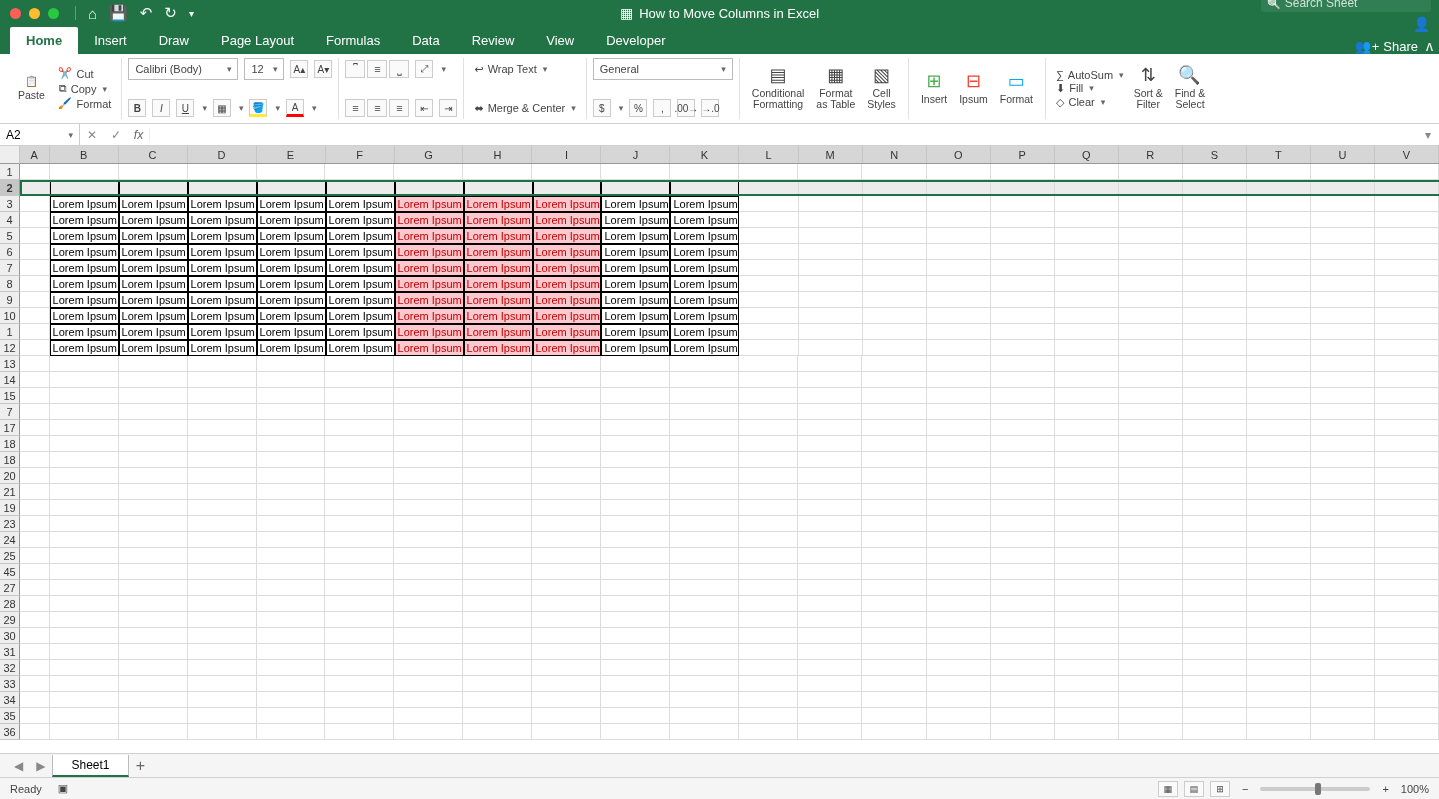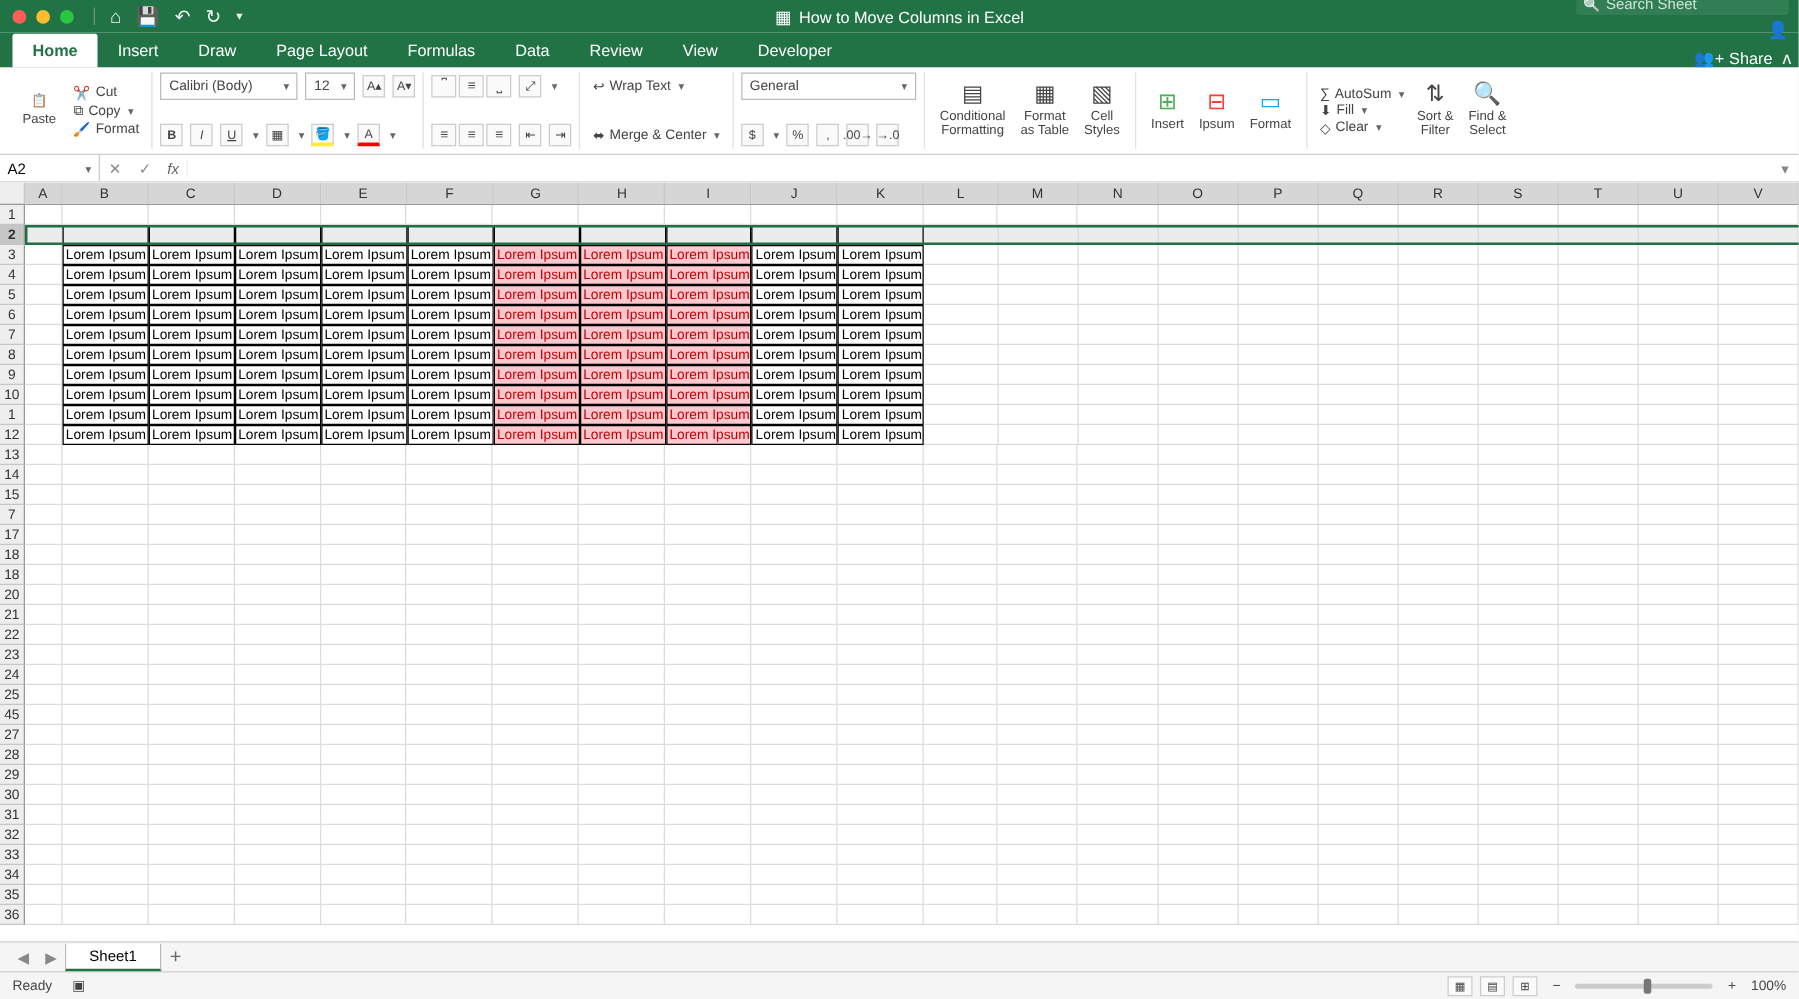--- a/index.html
+++ b/index.html
@@ -317,21 +317,21 @@
         <div class="rh">12</div>
         <div class="rh">13</div>
         <div class="rh">14</div>
         <div class="rh">15</div>
         <div class="rh">7</div>
         <div class="rh">17</div>
         <div class="rh">18</div>
         <div class="rh">18</div>
         <div class="rh">20</div>
         <div class="rh">21</div>
-        <div class="rh">22</div>
+        <div class="rh">19</div>
         <div class="rh">23</div>
         <div class="rh">24</div>
         <div class="rh">25</div>
         <div class="rh">45</div>
         <div class="rh">27</div>
         <div class="rh">28</div>
         <div class="rh">29</div>
         <div class="rh">30</div>
         <div class="rh">31</div>
         <div class="rh">32</div>

